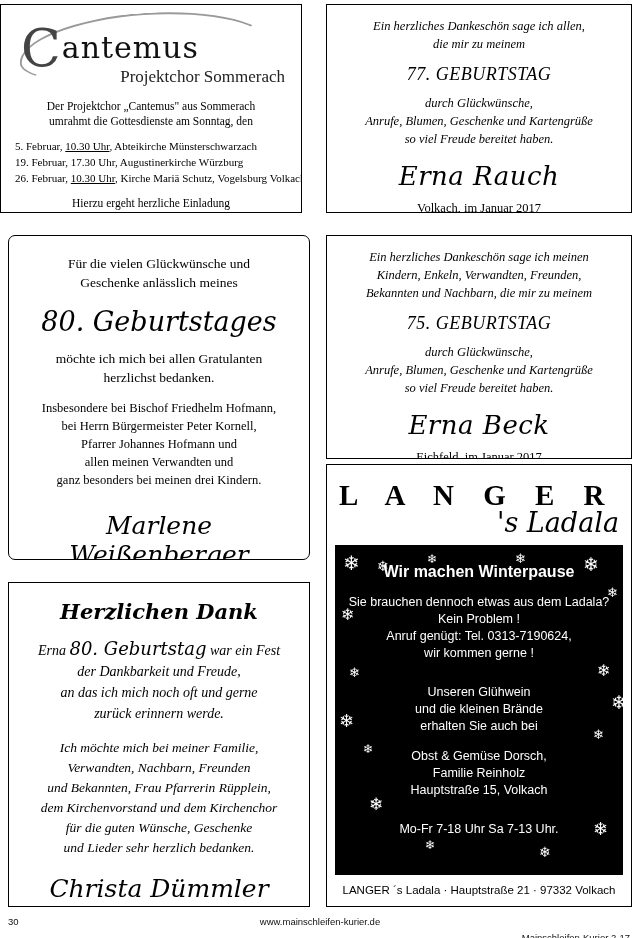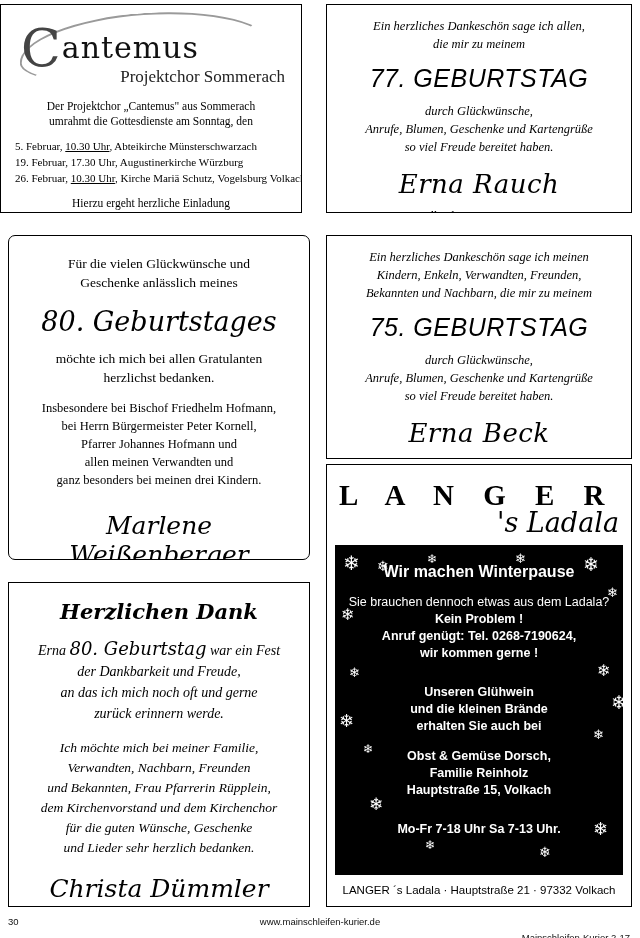--- a/index.html
+++ b/index.html
@@ -94,26 +94,26 @@
     padding: 12px 10px 0 10px;
   }
   .thanks-line {
     font-family: "Liberation Serif", serif;
     font-style: italic;
     font-size: 12.5px;
     line-height: 18px;
     text-align: center;
   }
   .big-age {
-    font-size: 25px;
+    font-size: 18px;
     font-style: italic;
     letter-spacing: 0.5px;
     text-align: center;
     margin: 11px 0 9px 0;
-    font-family: Liberation Sans, sans-serif;
+    font-family: Liberation Serif, serif;
   }
   .name-script {
     font-family: "DejaVu Serif", serif;
     font-style: italic;
     font-size: 26px;
     text-align: center;
     margin: 13px 0 10px 0;
     letter-spacing: 0.5px;
   }
   .place-date {
@@ -253,21 +253,21 @@
     font-size: 16px;
     margin-bottom: 13px;
   }
   .l-p {
     font-family: "Liberation Sans", sans-serif;
     font-size: 12.5px;
     line-height: 17px;
   }
   .l-b {
     font-family: "Liberation Sans", sans-serif;
-    font-weight: bold;
+    font-weight: normal;
     font-size: 12.5px;
     line-height: 17px;
   }
   .l-gap { height: 22px; }
   .l-gap-s { height: 13px; }
   .langer-foot {
     font-family: "Liberation Sans", sans-serif;
     font-size: 11.5px;
     text-align: center;
     padding-top: 9px;
@@ -391,21 +391,21 @@
       <span class="snow" style="left:276px;top:150px; font-size:19px;">❄</span>
       <span class="snow" style="left:258px;top:182px; font-size:13px;">❄</span>
       <span class="snow" style="left:34px; top:252px; font-size:17px;">❄</span>
       <span class="snow" style="left:90px; top:292px; font-size:12px;">❄</span>
       <span class="snow" style="left:204px;top:300px; font-size:14px;">❄</span>
       <span class="snow" style="left:258px;top:276px; font-size:18px;">❄</span>
       <div class="langer-inner">
         <div class="l-h">Wir machen Winterpause</div>
         <div class="l-p">Sie brauchen dennoch etwas aus dem Ladala?</div>
         <div class="l-b">Kein Problem !</div>
-        <div class="l-b">Anruf genügt: Tel. 0268-7190624,</div>
+        <div class="l-b">Anruf genügt: Tel. 0313-7190624,</div>
         <div class="l-b">wir kommen gerne !</div>
         <div class="l-gap"></div>
         <div class="l-b">Unseren Glühwein</div>
         <div class="l-b">und die kleinen Brände</div>
         <div class="l-b">erhalten Sie auch bei</div>
         <div class="l-gap-s"></div>
         <div class="l-b">Obst &amp; Gemüse Dorsch,</div>
         <div class="l-b">Familie Reinholz</div>
         <div class="l-b">Hauptstraße 15, Volkach</div>
         <div class="l-gap"></div>

